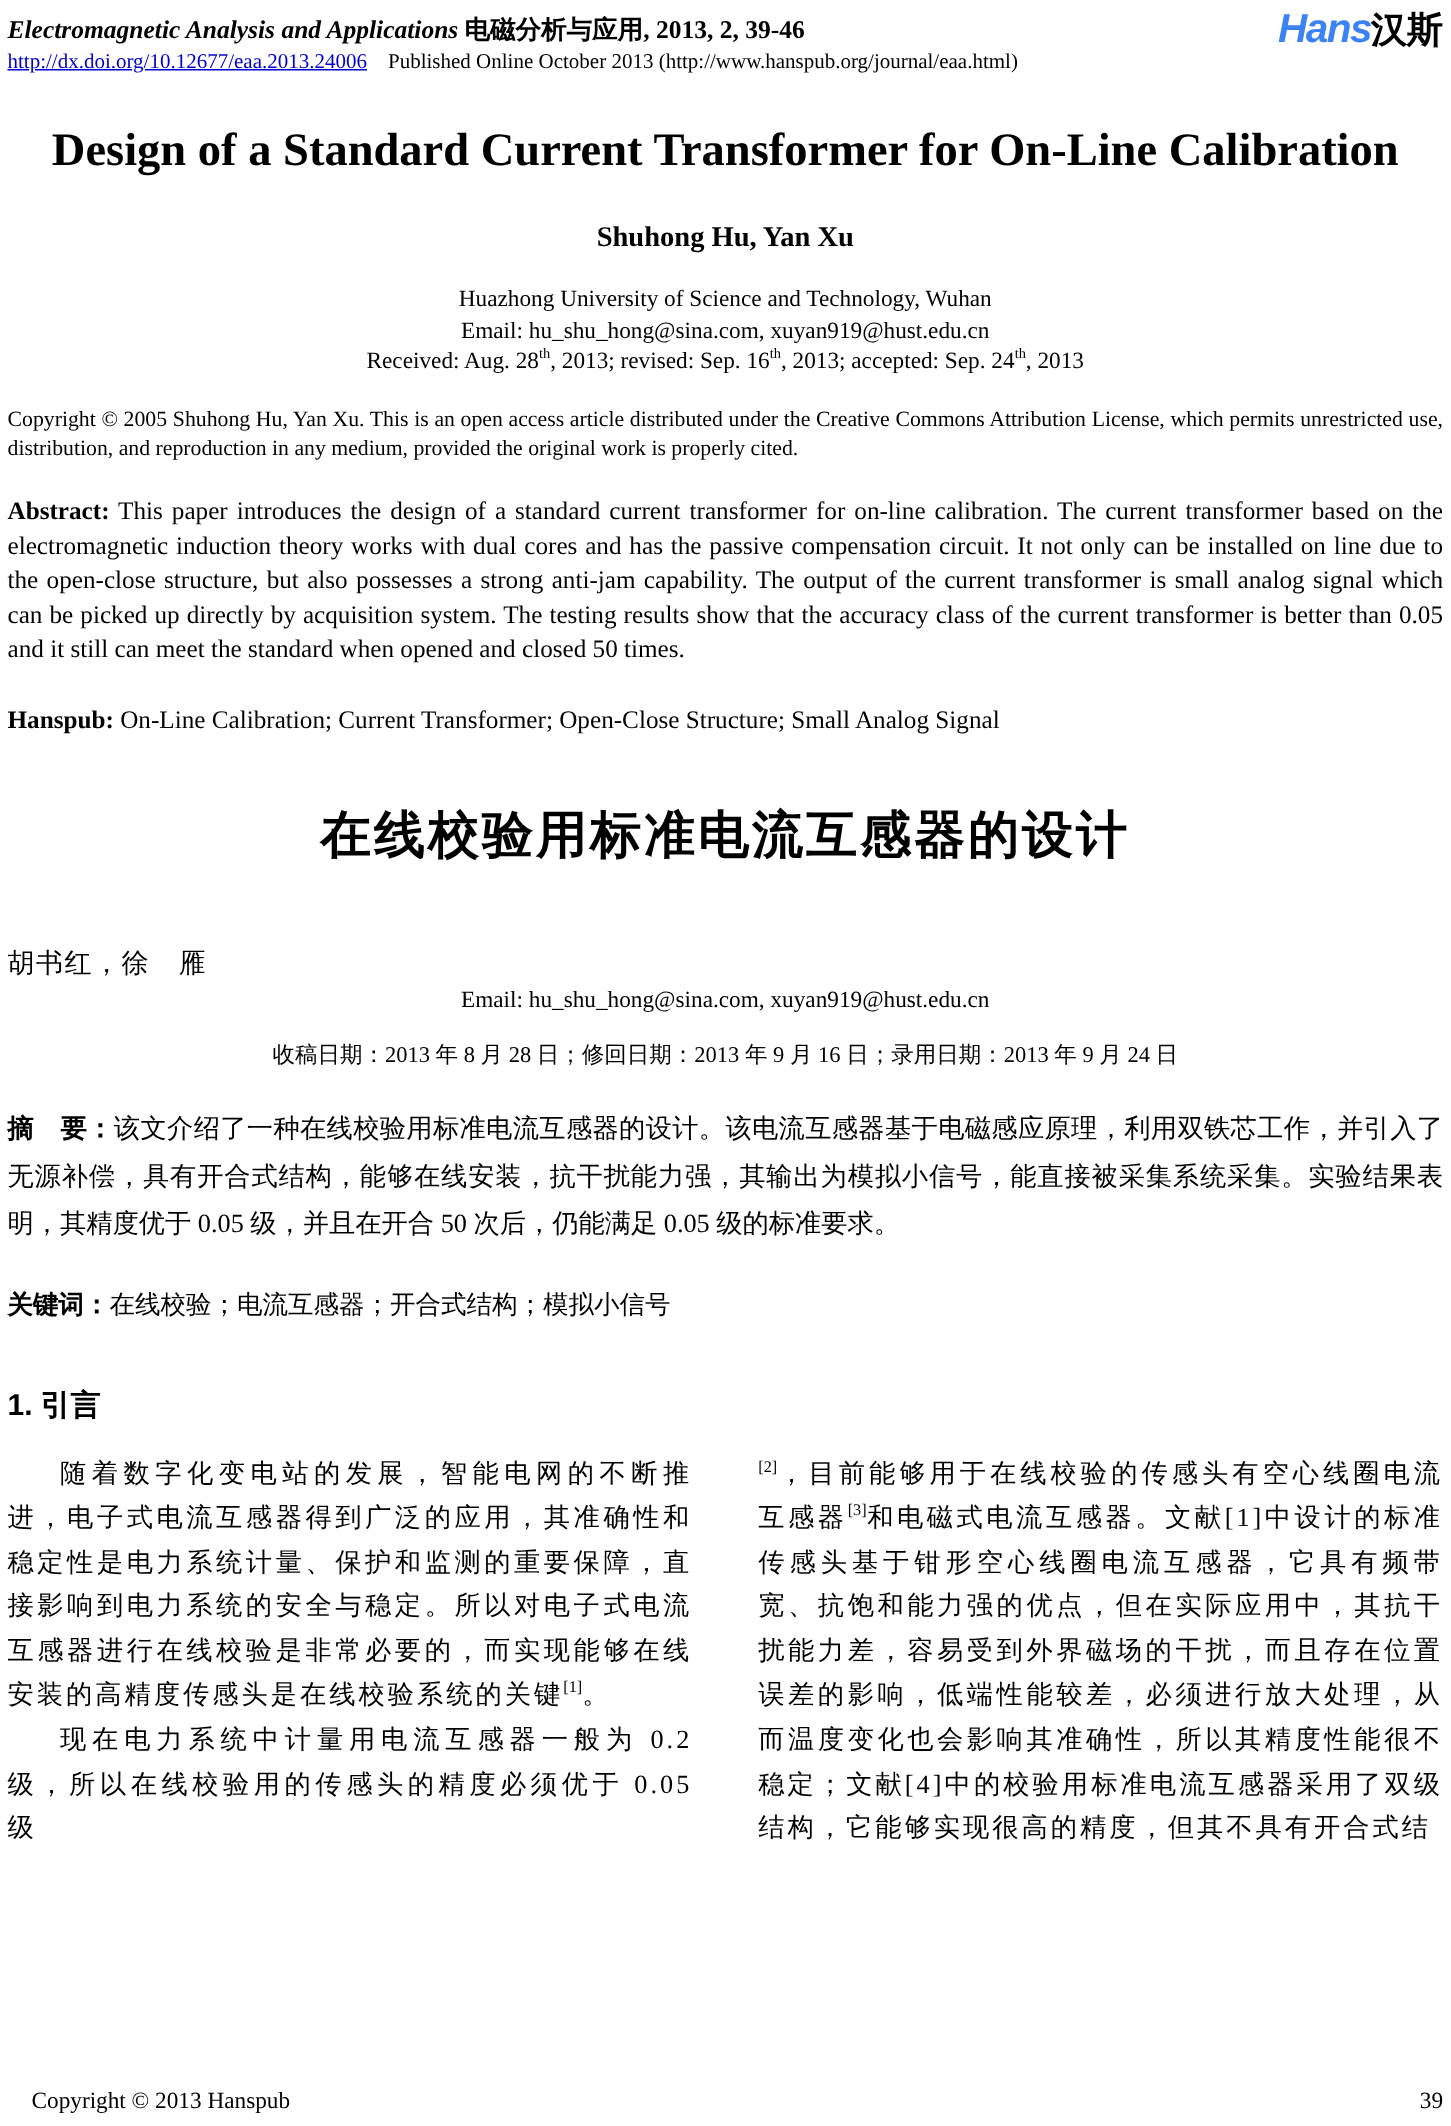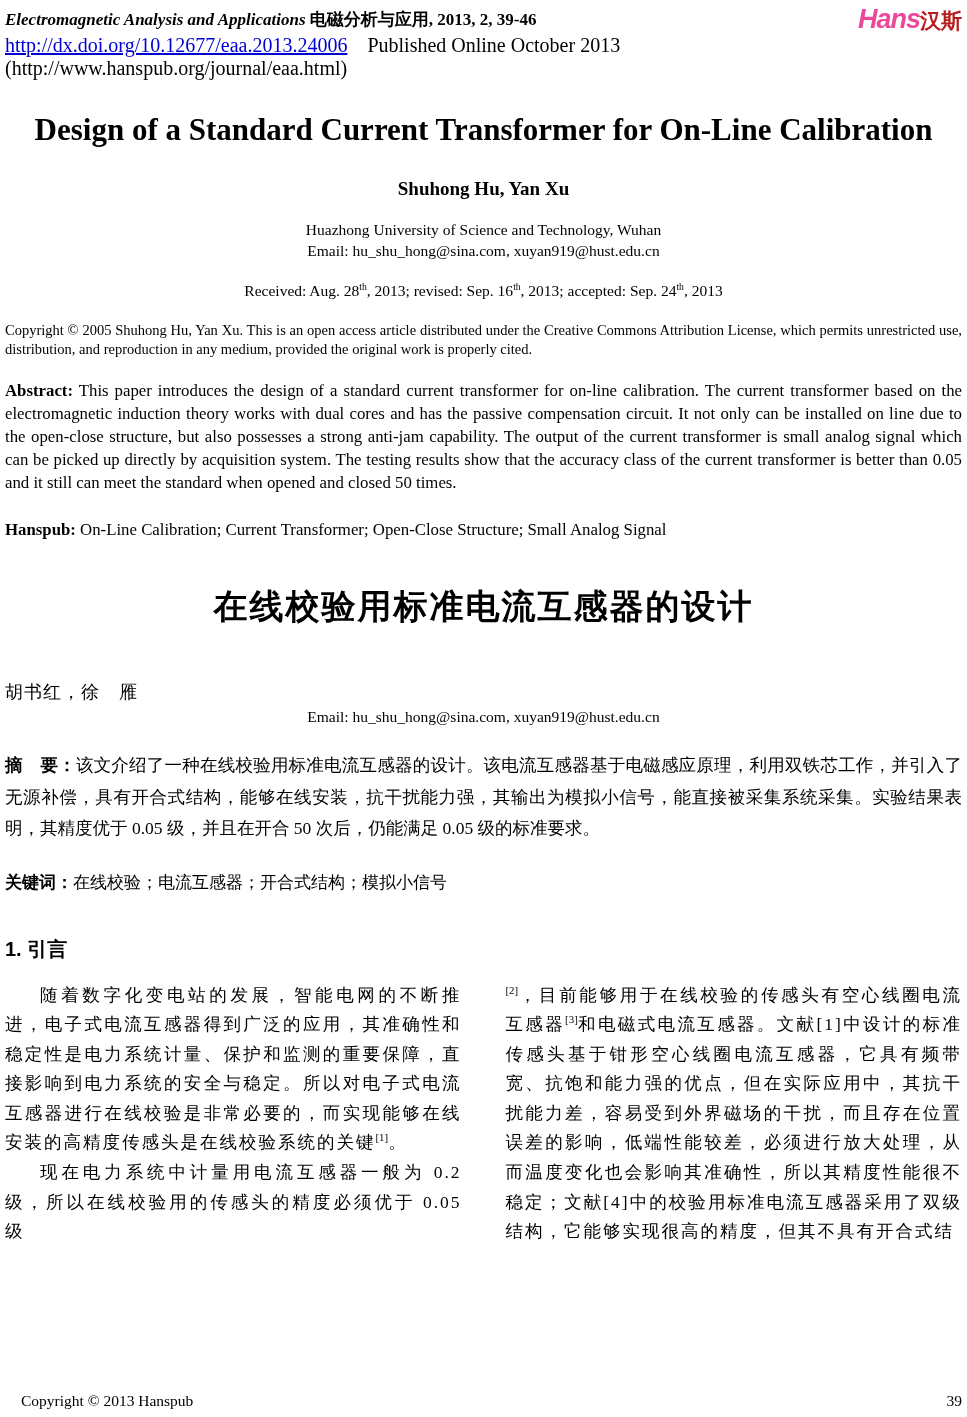--- a/index.html
+++ b/index.html
@@ -8,30 +8,30 @@
     box-sizing:border-box; padding:6px 5px 0 5px;
     font-family:"Liberation Serif","DejaVu Serif",serif;
     color:#000; overflow:hidden; background:#fff;
   }
   
   .header-row { display:flex; justify-content:space-between; align-items:flex-start; }
   .journal-line { font-size:17px; line-height:1.3; padding-top:3px; }
   .journal-name { font-style:italic; font-weight:bold; }
   .journal-zh { font-weight:bold; }
   .logo { white-space:nowrap; line-height:1; font-family:"Liberation Sans","DejaVu Sans",sans-serif; }
-  .logo-hans { color:#ec4899; font-weight:bold; font-style:italic; font-size:27px; letter-spacing:-1px; }
-  .logo-zh { color:#b91c1c; font-weight:bold; font-size:21px; }
-  .doi-line { font-size:20px; margin-top:3px; }
+  .logo-hans { color:#3b82f6; font-weight:bold; font-style:italic; font-size:27px; letter-spacing:-1px; }
+  .logo-zh { color:#000000; font-weight:bold; font-size:24px; }
+  .doi-line { font-size:14px; margin-top:3px; }
   .doi-link { color:#0000d4; text-decoration:underline; cursor:pointer; }
   .published { color:#000; }
   
   .title-en { text-align:center; font-size:31px; font-weight:bold; line-height:1.28; margin-top:30px; }
   .authors-en { text-align:center; font-size:19px; font-weight:bold; margin-top:28px; }
   .affil-block { text-align:center; font-size:15.5px; margin-top:20px; line-height:1.35; }
-  .received { text-align:center; font-size:15.5px; margin-top:20px; }
+  .received { text-align:center; font-size:15.5px; }
   .license { font-size:14.5px; line-height:1.33; text-align:justify; margin-top:21px; }
   .abstract-en { font-size:16.8px; line-height:1.37; text-align:justify; margin-top:20px; }
   .keywords-en { font-size:16.8px; margin-top:26px; }
   .b-label { font-weight:bold; }
   
   .title-zh { text-align:center; font-size:34px; font-weight:bold; margin-top:44px;
               font-family:"Liberation Sans","DejaVu Sans",sans-serif; letter-spacing:2px; }
   .authors-zh { text-align:left; font-size:18px; margin-top:50px; letter-spacing:1px; }
   .affil-zh { text-align:center; font-size:15px; margin-top:22px; }
   .email-zh { text-align:center; font-size:15.5px; margin-top:4px; }
@@ -80,20 +80,21 @@
   <div class="abstract-en"><span class="b-label">Abstract:</span> <span>This paper introduces the design of a standard current transformer for on-line calibration. The current transformer based on the electromagnetic induction theory works with dual cores and has the passive compensation circuit. It not only can be installed on line due to the open-close structure, but also possesses a strong anti-jam capability. The output of the current transformer is small analog signal which can be picked up directly by acquisition system. The testing results show that the accuracy class of the current transformer is better than 0.05 and it still can meet the standard when opened and closed 50 times.</span></div>
 
   <div class="keywords-en"><span class="b-label">Hanspub:</span> <span>On-Line Calibration; Current Transformer; Open-Close Structure; Small Analog Signal</span></div>
 
   <div class="title-zh">在线校验用标准电流互感器的设计</div>
 
   <div class="authors-zh">胡书红，徐　雁</div>
 
   <div class="email-zh">Email: hu_shu_hong@sina.com, xuyan919@hust.edu.cn</div>
 
+  <div class="dates-zh">收稿日期：2013 年 8 月 28 日；修回日期：2013 年 9 月 16 日；录用日期：2013 年 9 月 24 日</div>
 
   <div class="abstract-zh"><span class="zh-label">摘　要：</span><span>该文介绍了一种在线校验用标准电流互感器的设计。该电流互感器基于电磁感应原理，利用双铁芯工作，并引入了无源补偿，具有开合式结构，能够在线安装，抗干扰能力强，其输出为模拟小信号，能直接被采集系统采集。实验结果表明，其精度优于 0.05 级，并且在开合 50 次后，仍能满足 0.05 级的标准要求。</span></div>
 
   <div class="keywords-zh"><span class="zh-label">关键词：</span><span>在线校验；电流互感器；开合式结构；模拟小信号</span></div>
 
   <div class="section-heading">1. 引言</div>
 
   <div class="columns">
     <div class="col">
       <p class="indent"><span>随着数字化变电站的发展，智能电网的不断推进，电子式电流互感器得到广泛的应用，其准确性和稳定性是电力系统计量、保护和监测的重要保障，直接影响到电力系统的安全与稳定。所以对电子式电流互感器进行在线校验是非常必要的，而实现能够在线安装的高精度传感头是在线校验系统的关键</span><sup>[1]</sup><span>。</span></p>

